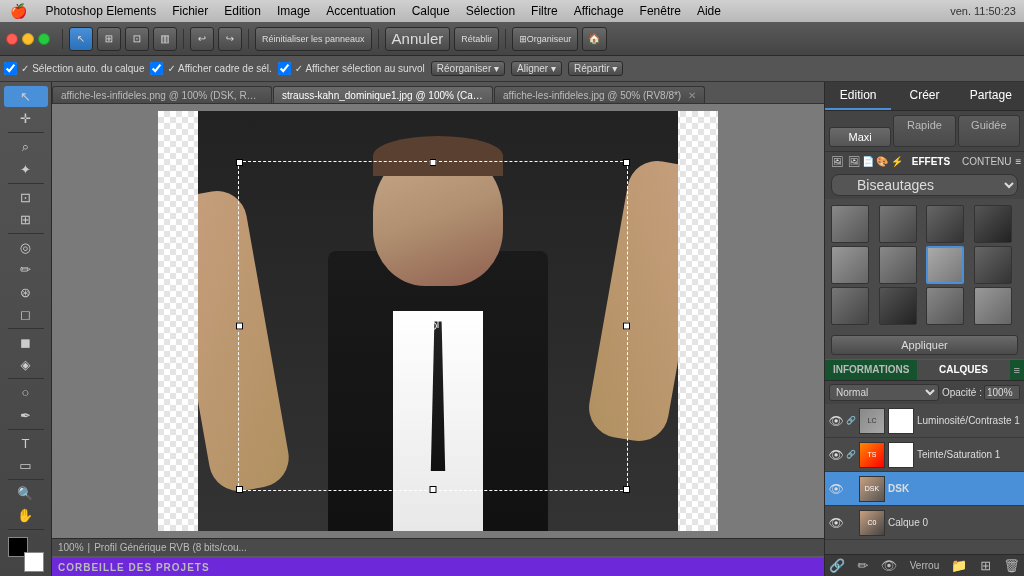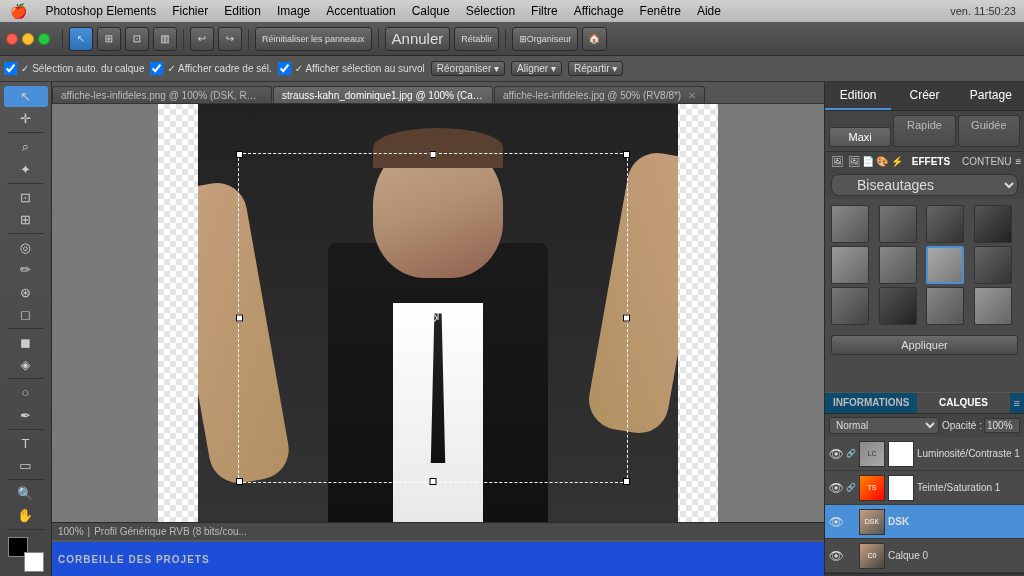--- a/index.html
+++ b/index.html
@@ -174,23 +174,22 @@
       margin: 4px 6px;
       background: linear-gradient(to bottom, #6a6a6a, #4a4a4a);
       border: 1px solid #333; border-radius: 3px;
       color: #ddd; font-size: 11px; padding: 3px; cursor: pointer;
       text-align: center;
     }
 
     
     #layers-panel { flex: 1; display: flex; flex-direction: column; }
     #layers-header {
-      display: flex; background: #0c4a6e; border-bottom: 1px solid #2a2a2a;
+      display: flex; background: #14532d; border-bottom: 1px solid #2a2a2a;
       border-top: 1px solid #555;
-      margin-top: 33px;
     }
     .layers-tab {
       flex: 1; text-align: center; padding: 4px; font-size: 10px; font-weight: bold;
       cursor: pointer; color: #bbb;
     }
     .layers-tab.active { color: #fff; background: #4a4a4a; }
 
     #layers-options {
       display: flex; align-items: center; padding: 3px 4px; gap: 3px;
       background: #444; font-size: 10px;
@@ -413,21 +412,21 @@
         </div>
       </div>
     </div>
 
     <div id="status-bar">
       <span>100%</span>
       <span style="margin:0 4px;">|</span>
       <span>Profil Générique RVB (8 bits/cou...</span>
     </div>
 
-    <div style="height:36px;background:#1d4ed8;display:flex;align-items:center;padding:0 6px;border-top:2px solid #5a5a5a;">
+    <div style="height:20px;background:#6d28d9;display:flex;align-items:center;padding:0 6px;border-top:2px solid #5a5a5a;">
       <span style="font-size:10px;font-weight:bold;color:#bbb;letter-spacing:1px;">CORBEILLE DES PROJETS</span>
     </div>
   </div>
 
   <div id="right-panel">
 
     <div id="panel-tabs">
       <div class="panel-tab active">Edition</div>
       <div class="panel-tab">Créer</div>
       <div class="panel-tab">Partage</div>

